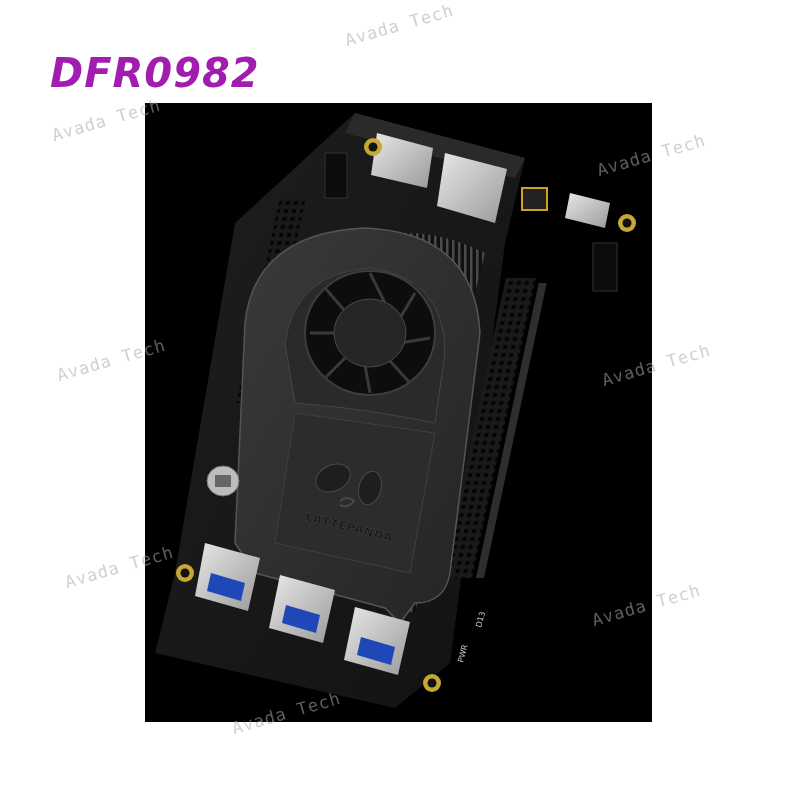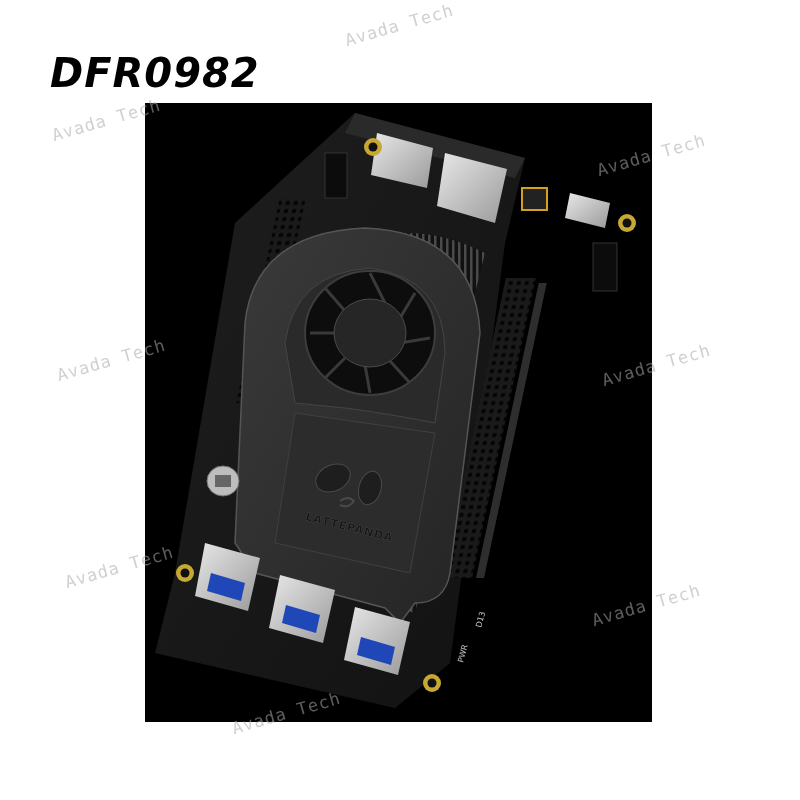--- a/index.html
+++ b/index.html
@@ -4,21 +4,21 @@
 <style>
   html, body { margin:0; padding:0; }
   body {
     width:800px; height:800px; background:#ffffff; position:relative; overflow:hidden;
     font-family:"DejaVu Sans", sans-serif;
   }
   .title {
     position:absolute; left:50px; top:50px;
     font-family:"DejaVu Sans", sans-serif; font-weight:bold; font-style:italic;
     font-size:40px; line-height:46px; letter-spacing:1px;
-    color:#000000;
+    color:#a21caf;
   }
   .photo {
     position:absolute; left:145px; top:103px; width:507px; height:619px;
     background:#000000; overflow:hidden;
   }
   .photo svg { position:absolute; left:0; top:0; }
   .wm {
     position:absolute; font-family:"DejaVu Sans Mono", monospace; font-size:17px;
     color:rgba(170,170,170,0.55); transform:rotate(-16deg); transform-origin:left bottom;
     white-space:nowrap; pointer-events:none; letter-spacing:1px;

